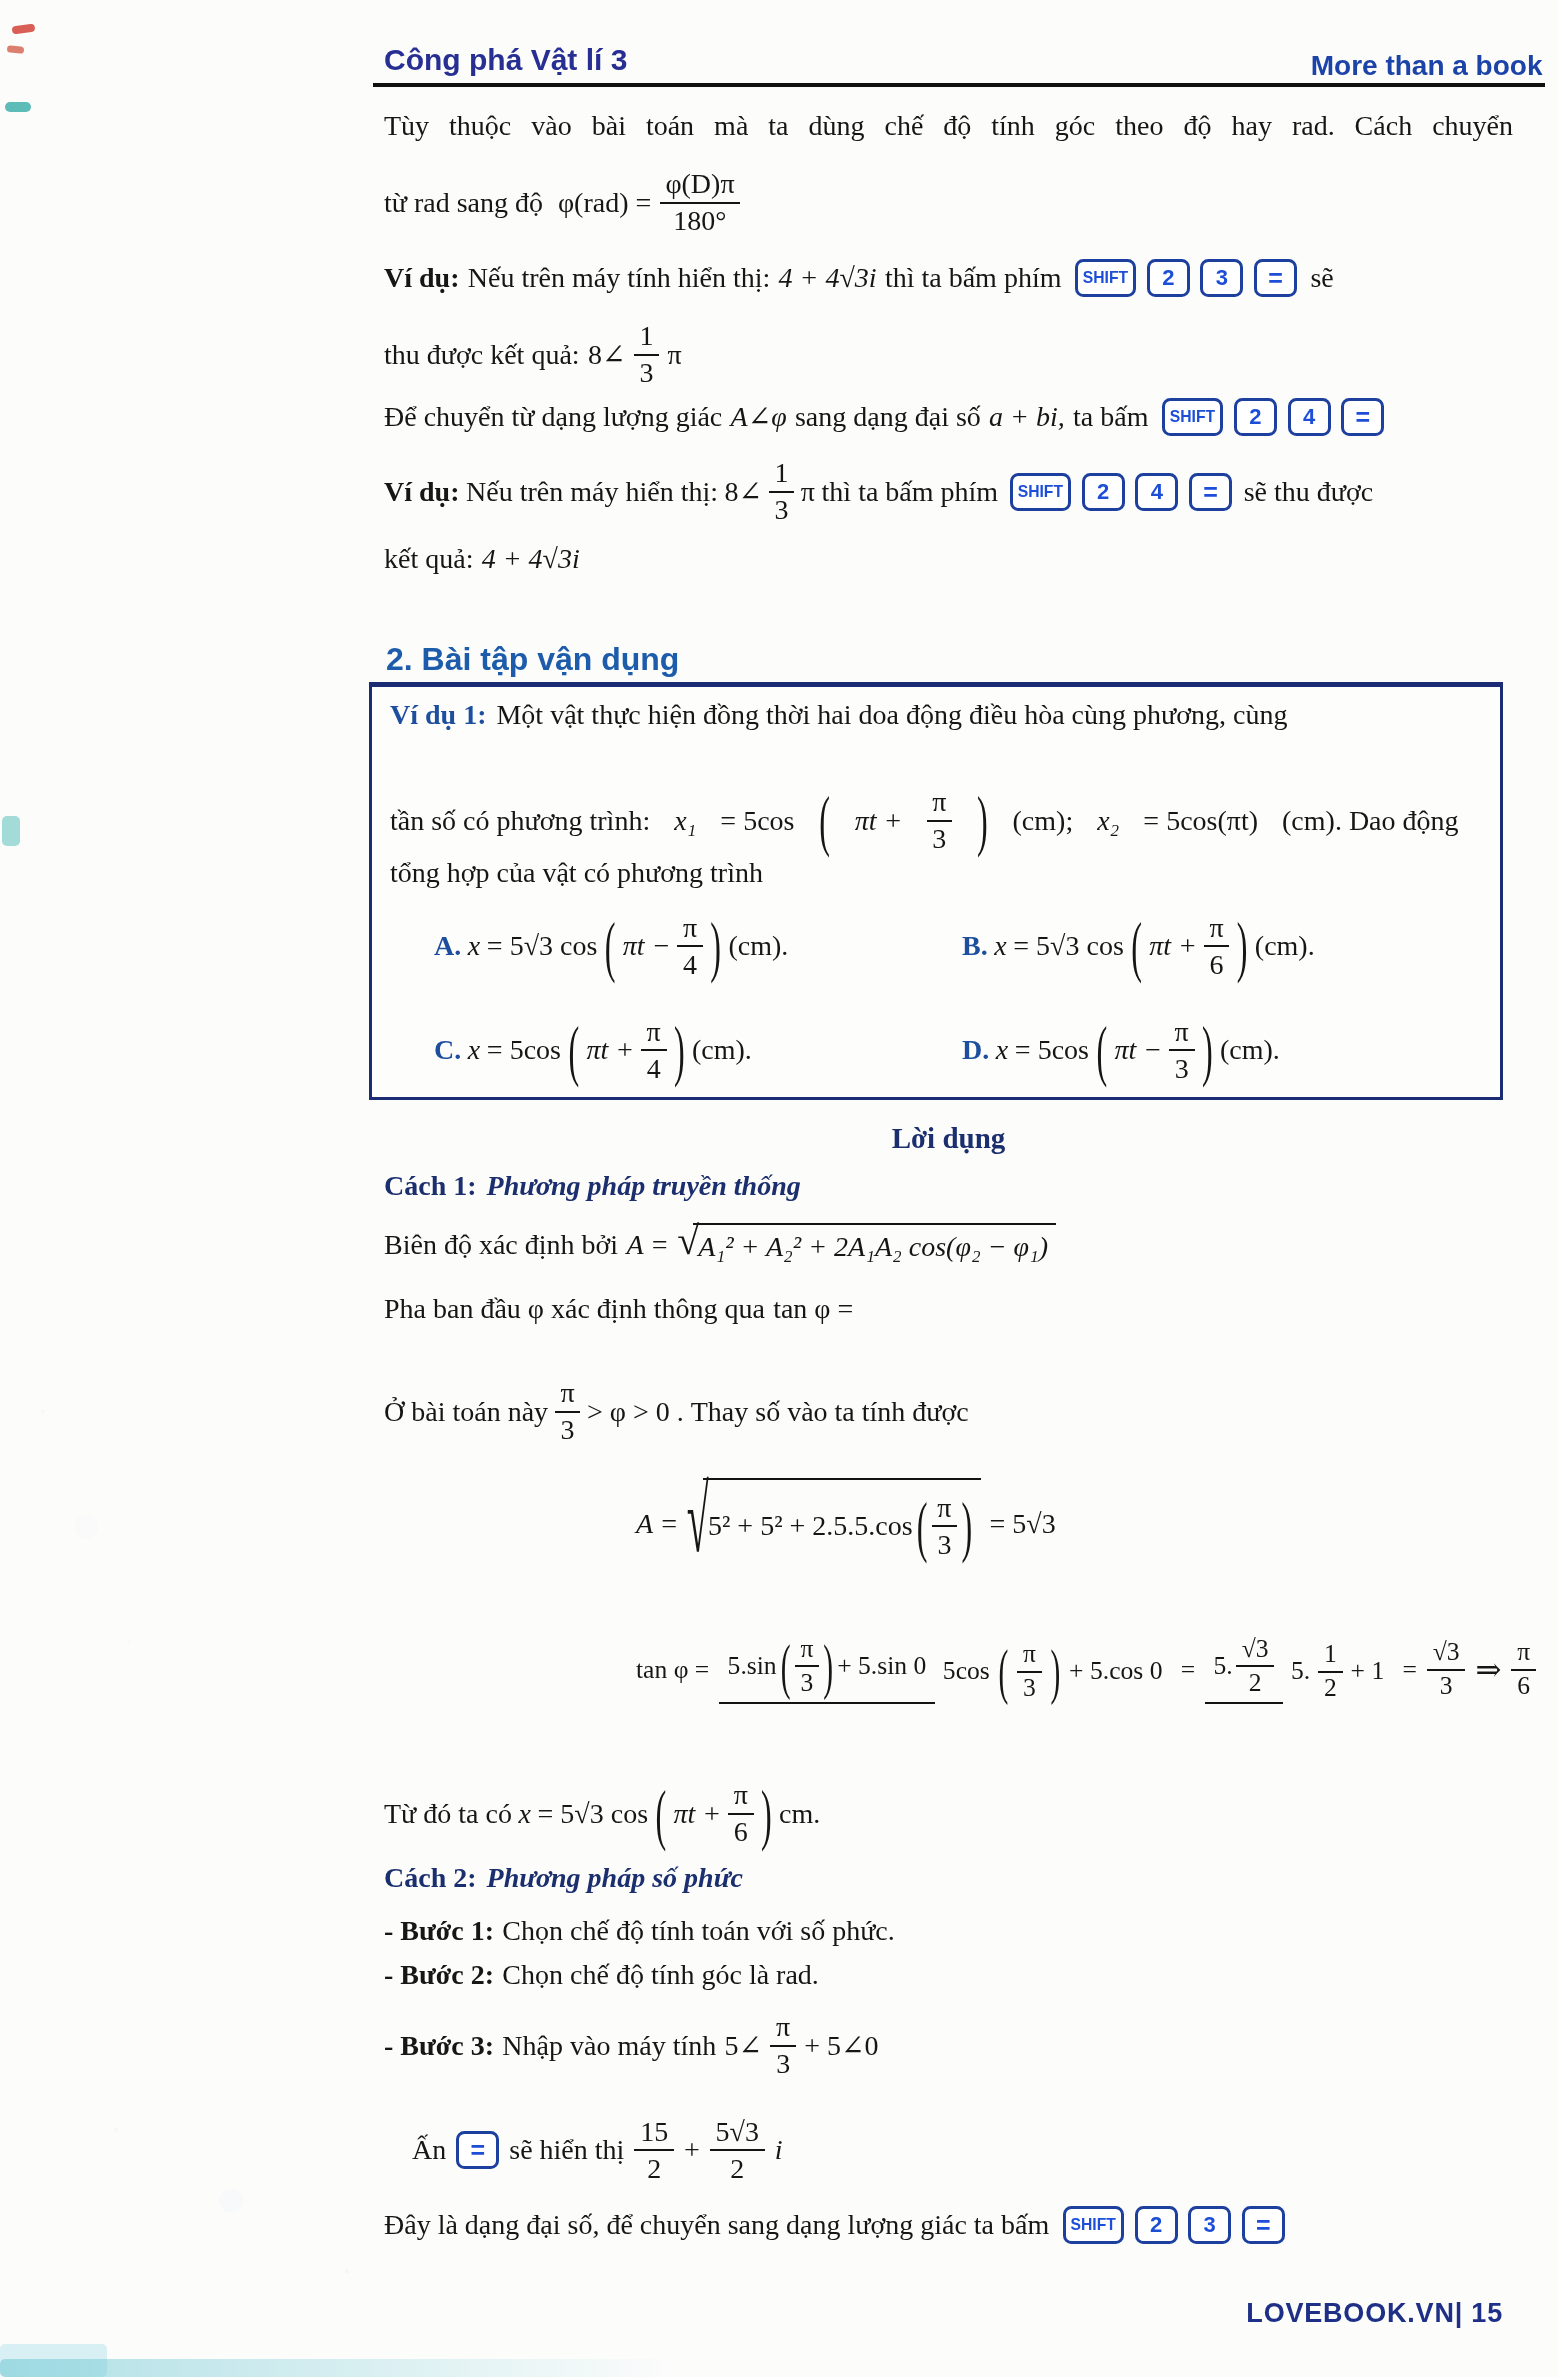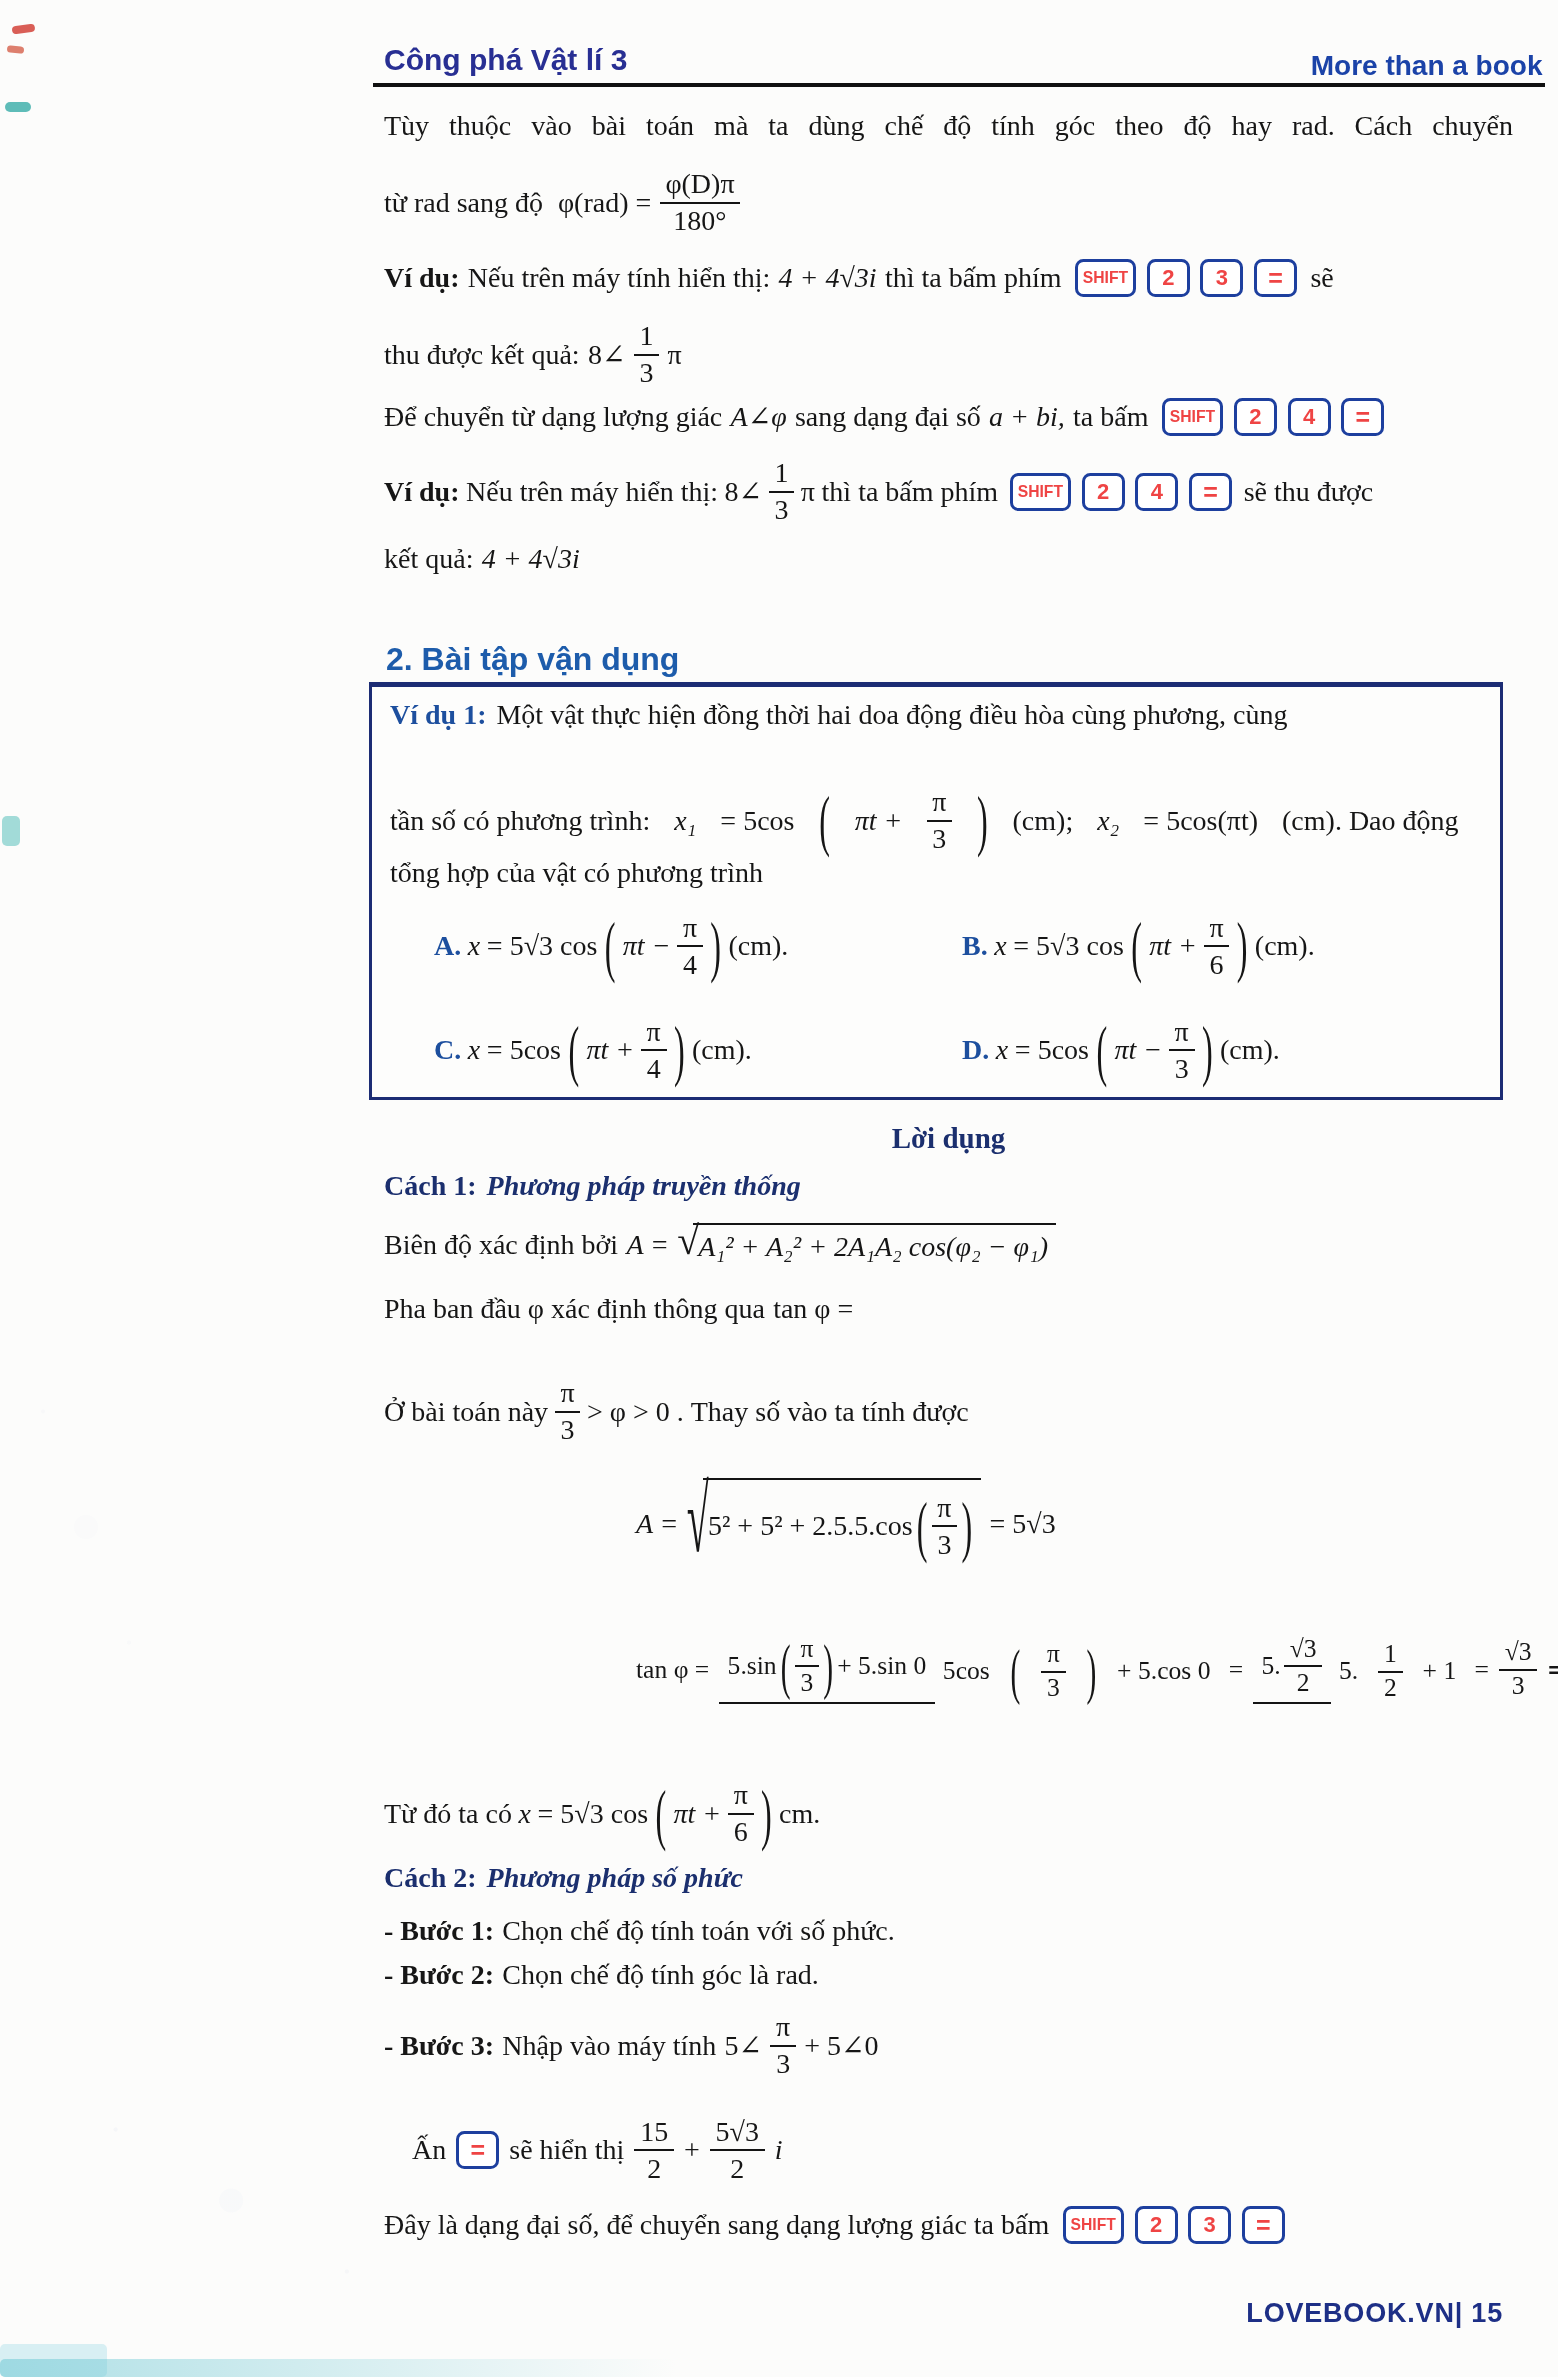--- a/index.html
+++ b/index.html
@@ -14,34 +14,34 @@
   .it{font-style:italic;}
   .navy{color:#1b2f6e;}
   .blue{color:#1d4f9e;}
   
   .frac{display:inline-flex;flex-direction:column;align-items:center;line-height:1.12;vertical-align:middle;}
   .frac>.num{border-bottom:2.5px solid #141414;padding:0 5.8px 1.7px;}
   .frac>.den{padding:1.7px 5.8px 0;}
   
   .bfrac{display:inline-flex;flex-direction:row;align-items:center;line-height:1.1;}
   .bfrac>.bnum{display:inline-flex;align-items:center;gap:3.3px;border-bottom:2.5px solid #141414;padding:0 8.3px 4.1px;}
-  .bfrac>.bden{display:inline-flex;align-items:center;gap:20px;padding:4.1px 8.3px 0;}
+  .bfrac>.bden{display:inline-flex;align-items:center;gap:8px;padding:4.1px 8.3px 0;}
   
   .bp{display:inline-block;transform:scaleY(2.1);font-size:1.15em;font-weight:400;margin:0 0.8px;}
   
   .sqrt{display:inline-flex;align-items:flex-start;}
   .sqrt .rg{font-size:40px;line-height:35px;margin-right:-5.8px;}
   .sqrt .rc{border-top:2.5px solid #141414;padding:3.3px 8.3px 0 5px;display:inline-flex;align-items:center;gap:3.3px;min-height:35px;}
   .sqrt.tall .rg{transform:scaleY(2.35);transform-origin:top;}
   .sqrt.tall .rc{min-height:86px;}
   
   .keys{display:inline-flex;align-items:center;gap:10.7px;margin:0 5px;}
   .key{display:inline-flex;align-items:center;justify-content:center;box-sizing:border-box;
        min-width:43px;height:38px;padding:0 7.4px;border:3.3px solid #1d3f9e;border-radius:8.3px;
-       color:#ef4444;font-family:"Liberation Sans","DejaVu Sans",sans-serif;font-weight:bold;font-size:22px;background:#fff;}
+       color:#1d4ed8;font-family:"Liberation Sans","DejaVu Sans",sans-serif;font-weight:bold;font-size:22px;background:#fff;}
   .key.shift{font-size:15.7px;padding:0 5px;}
   .key.eq{font-size:25px;}
   
   .hdr-left{left:384px;top:43px;font-size:30px;color:#282f93;}
   .hdr-right{right:16.5px;top:50px;font-size:28px;color:#1b43a8;}
   .divider{left:373px;top:83px;width:1172px;height:4.1px;background:#101010;}
   .sec-title{left:386px;top:641px;font-size:32px;color:#1d5cab;}
   
   .pbox{left:369px;top:682px;width:1134px;height:418px;border:3.3px solid #1c2c74;border-top-width:5px;box-sizing:border-box;background:#fdfdfc;}
   .footer{left:384px;top:2298px;width:1119px;text-align:right;font-size:27px;color:#1d2f86;letter-spacing:0.8px;}

